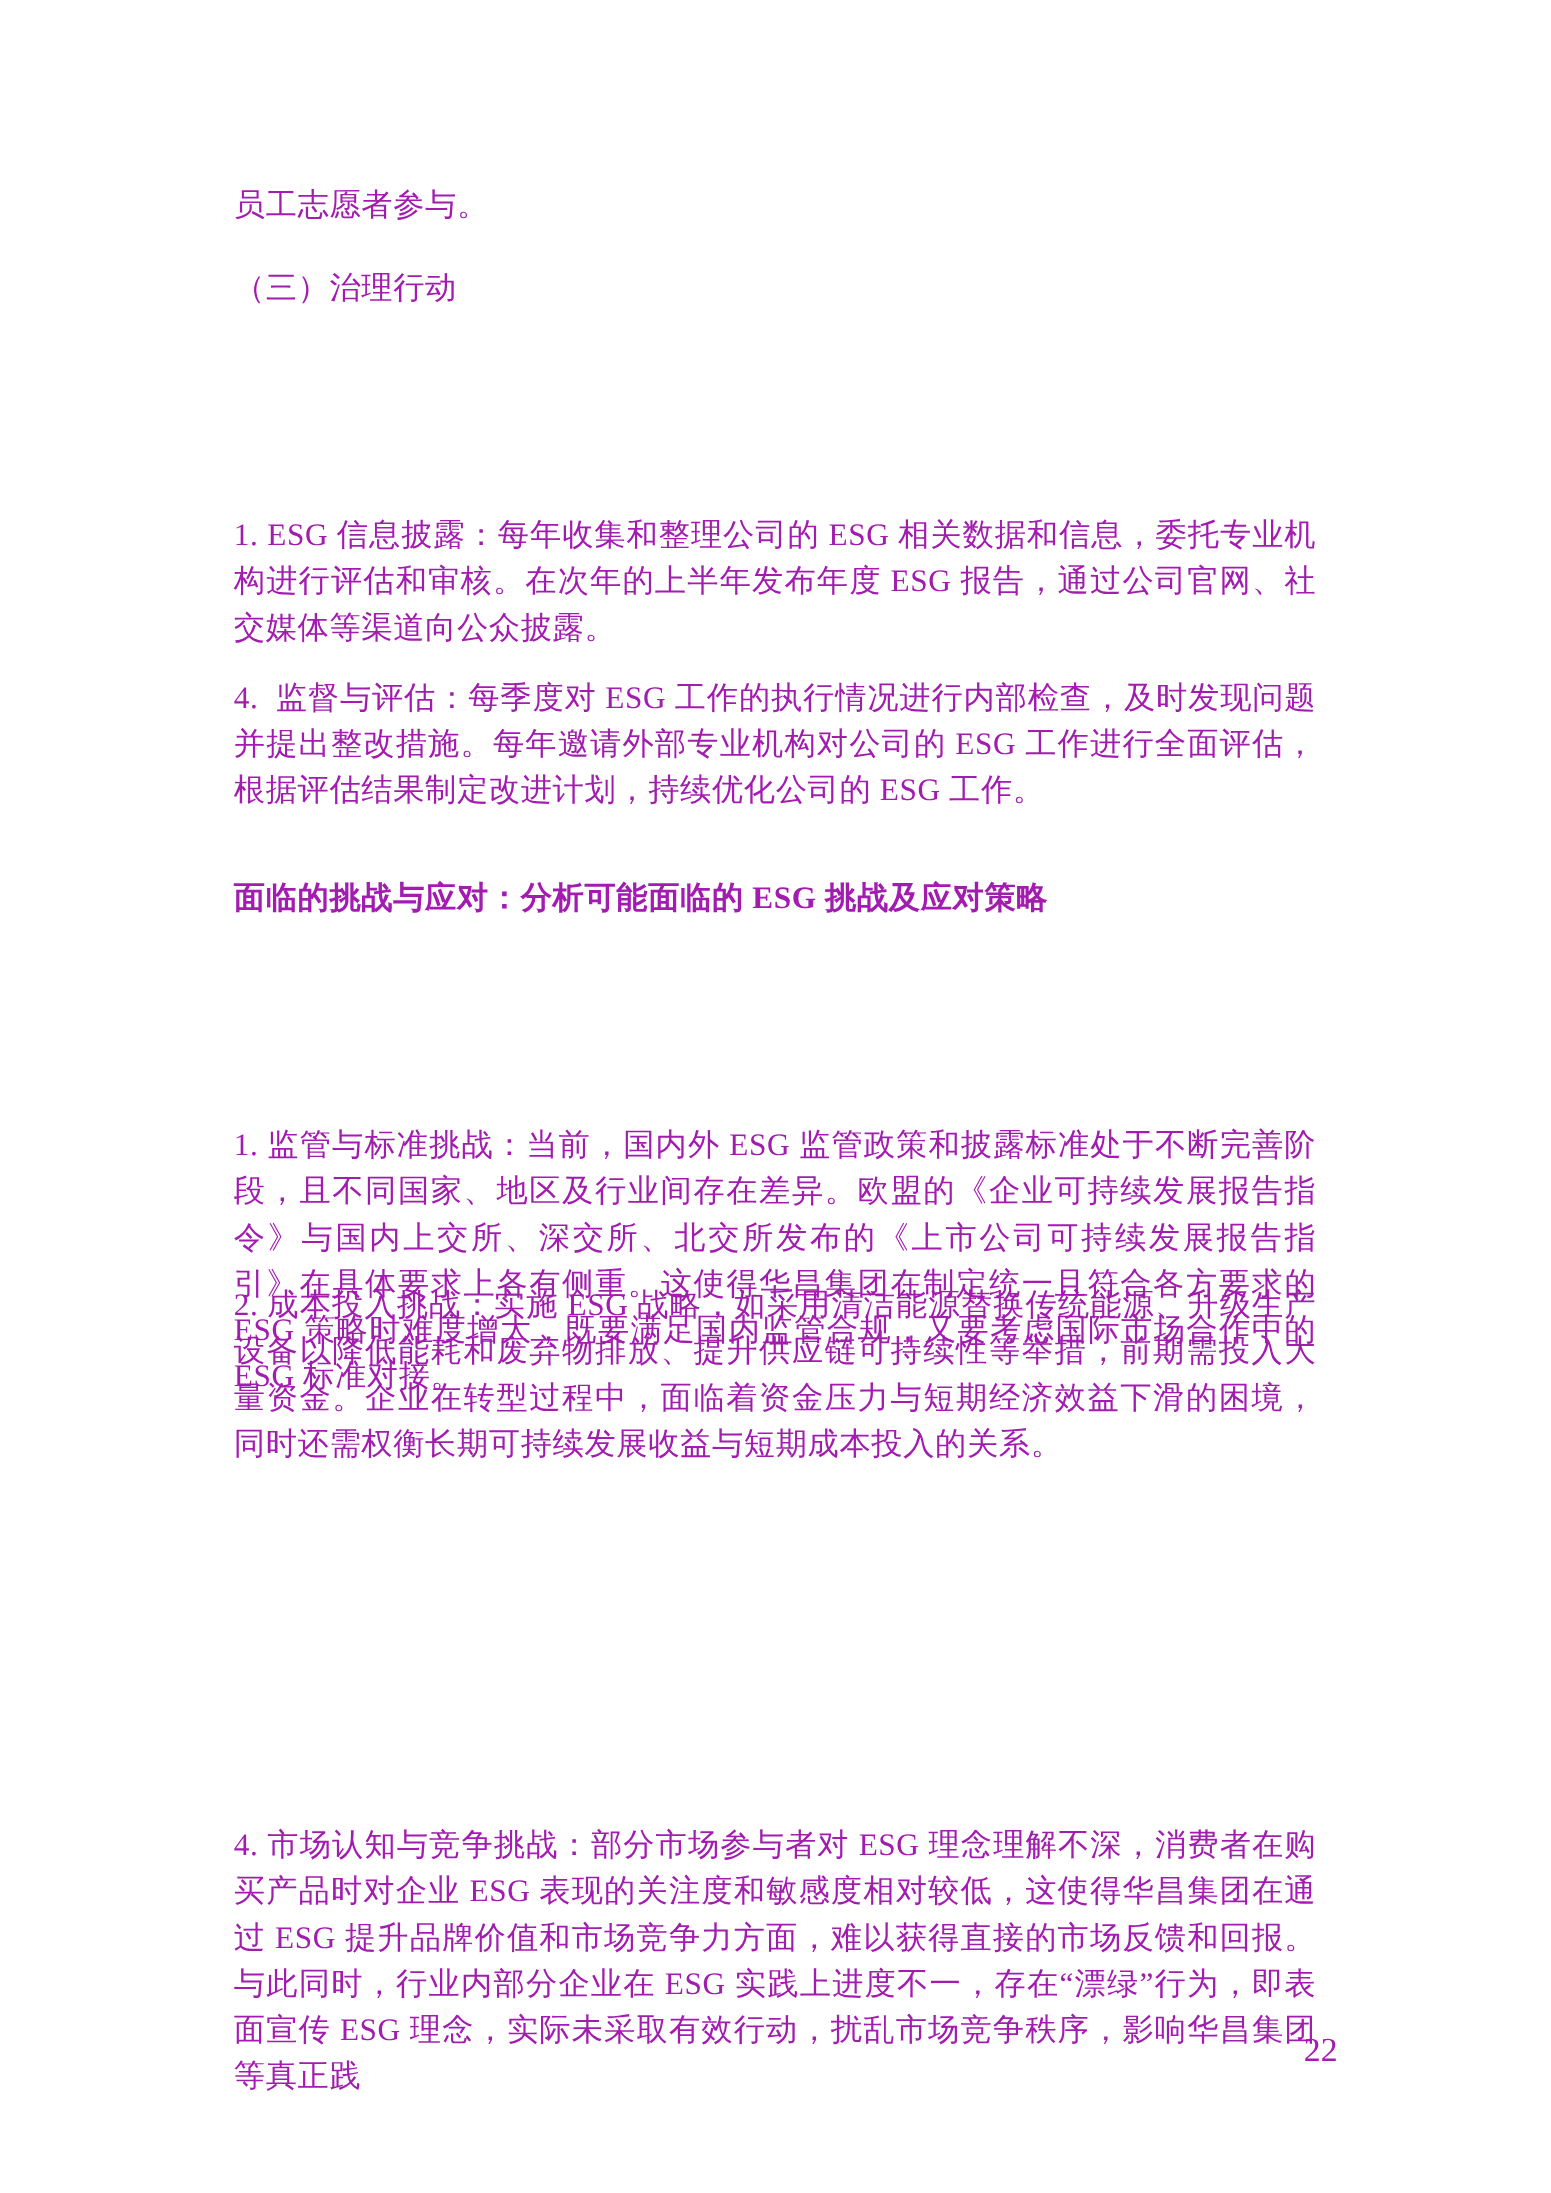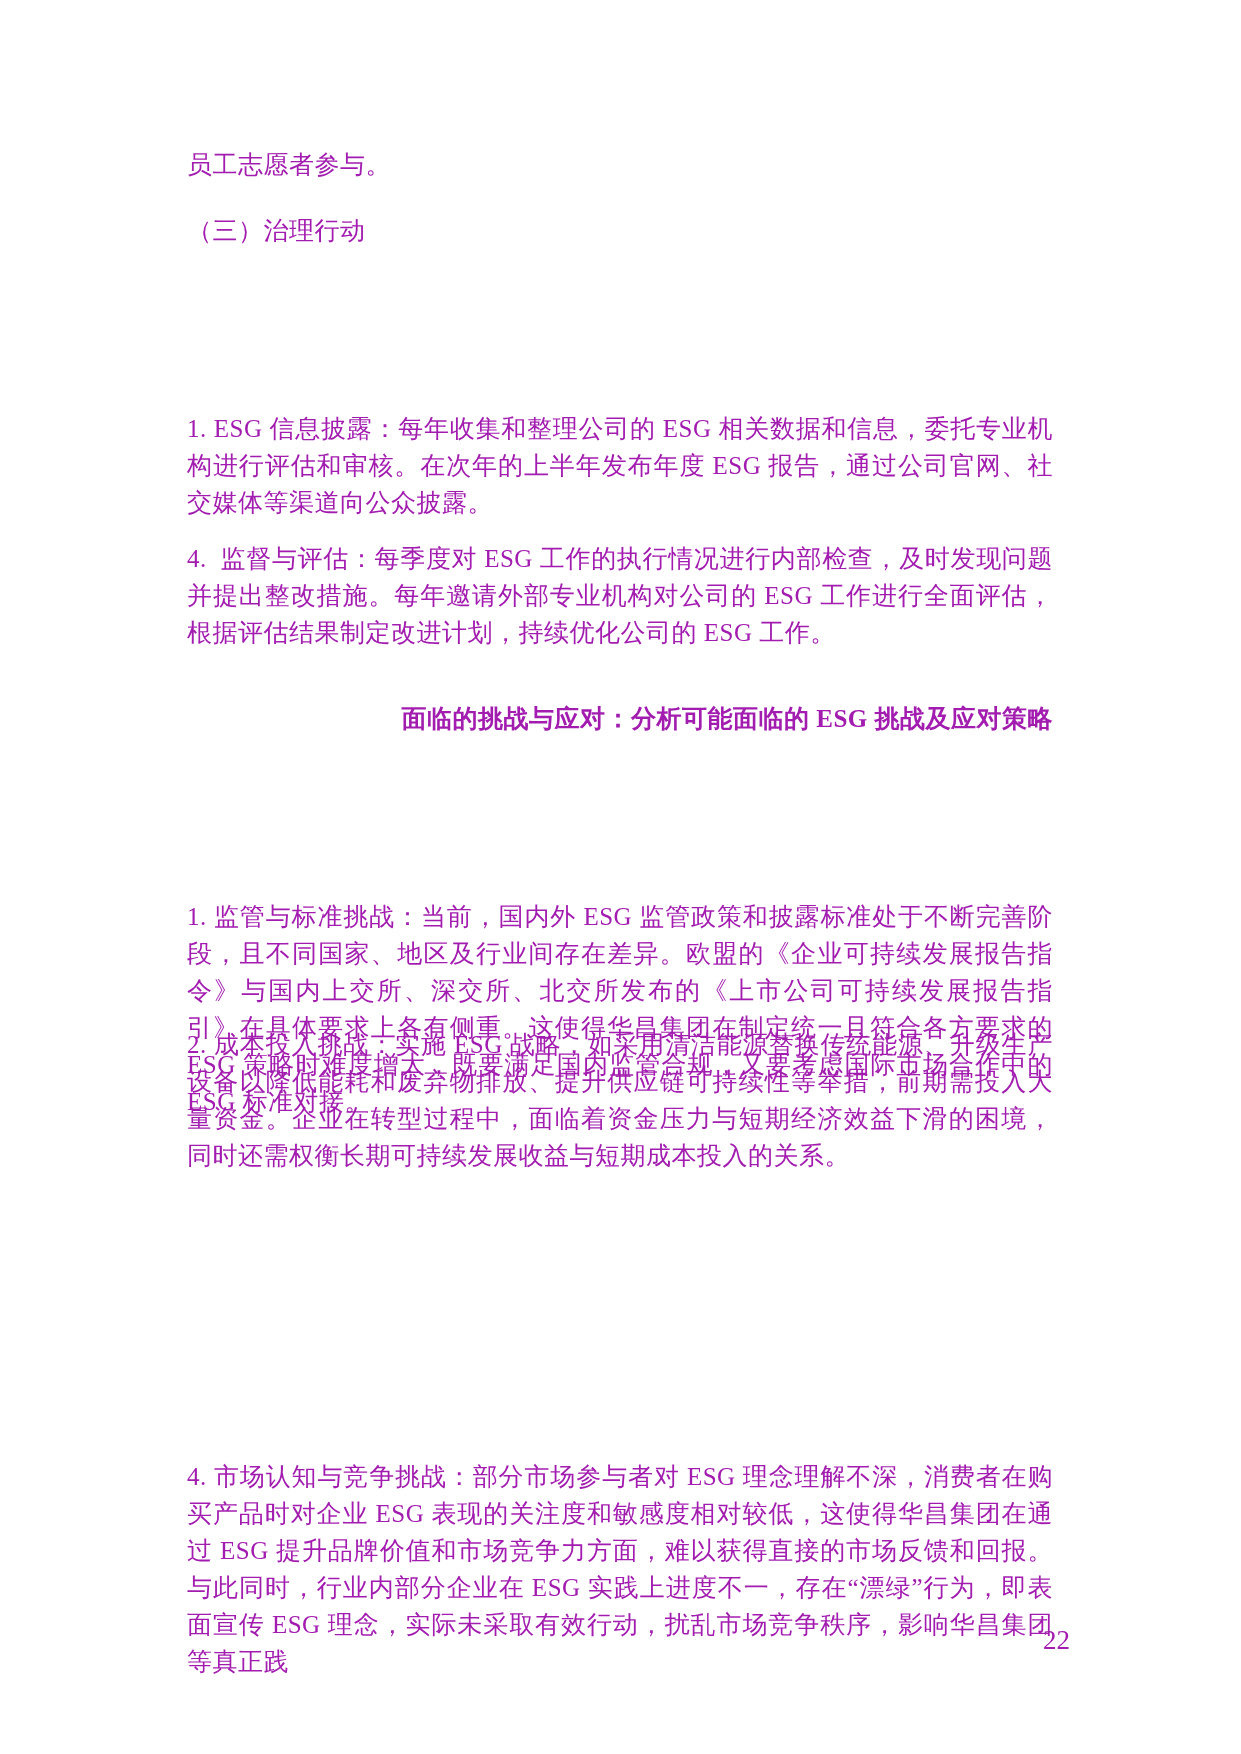--- a/index.html
+++ b/index.html
@@ -23,21 +23,21 @@
     font-size: 25px;
     line-height: 37px;
     text-align: justify;
     letter-spacing: 0.5px;
     white-space: normal;
   }
   .heading {
     font-weight: bold;
     font-size: 25px;
     letter-spacing: 0.5px;
-    text-align: right;
+    text-align: left;
   }
   .indent { text-indent: 14px; }
 
   .b0  { top: 146px;  }
   .b1  { top: 212px;  }
   .b2  { top: 280px;  }
   .b3  { top: 410px;  }
   .b4  { top: 540px;  }
   .b5  { top: 700px;  }
   .b6  { top: 768px;  }

